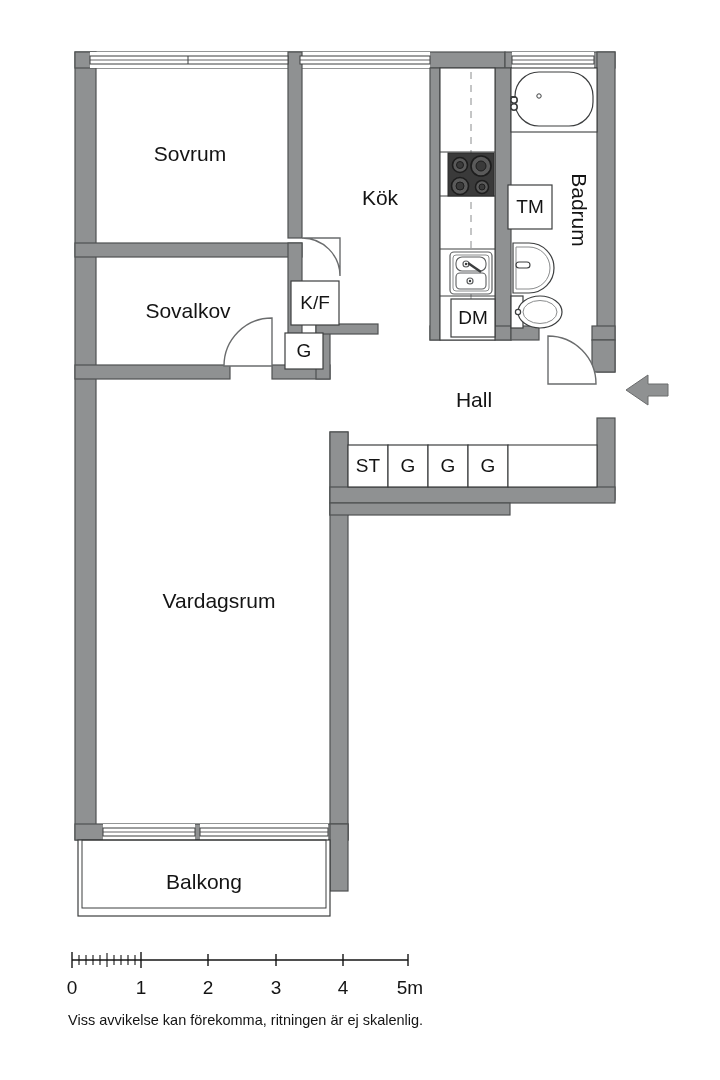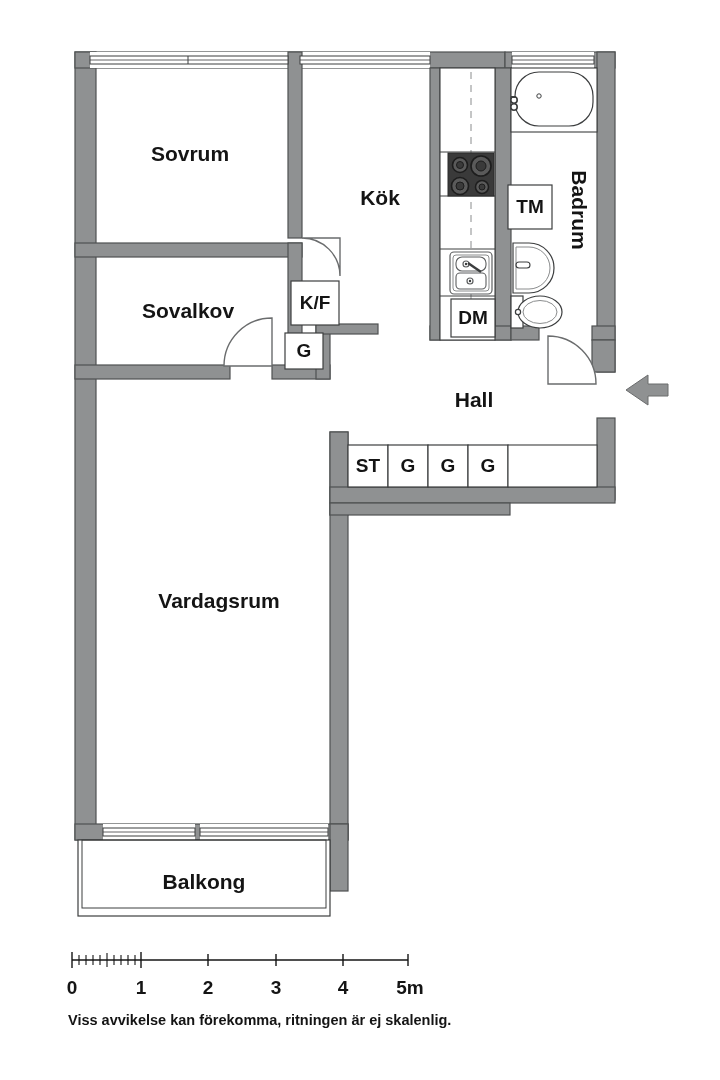--- a/index.html
+++ b/index.html
@@ -12,21 +12,20 @@
     height: 1080px;
     font-family: "Liberation Sans", sans-serif;
     position: relative;
     overflow: hidden;
   }
   #plan-root {
     position: absolute;
     left: 0; top: 0;
     width: 720px;
     height: 801px;
-    font-weight: bold;
   }
   svg.plan {
     display: block;
     width: 720px;
     height: 1080px;
   }
   .room-label {
     font-family: "Liberation Sans", sans-serif;
     font-size: 21px;
     fill: #141414;

